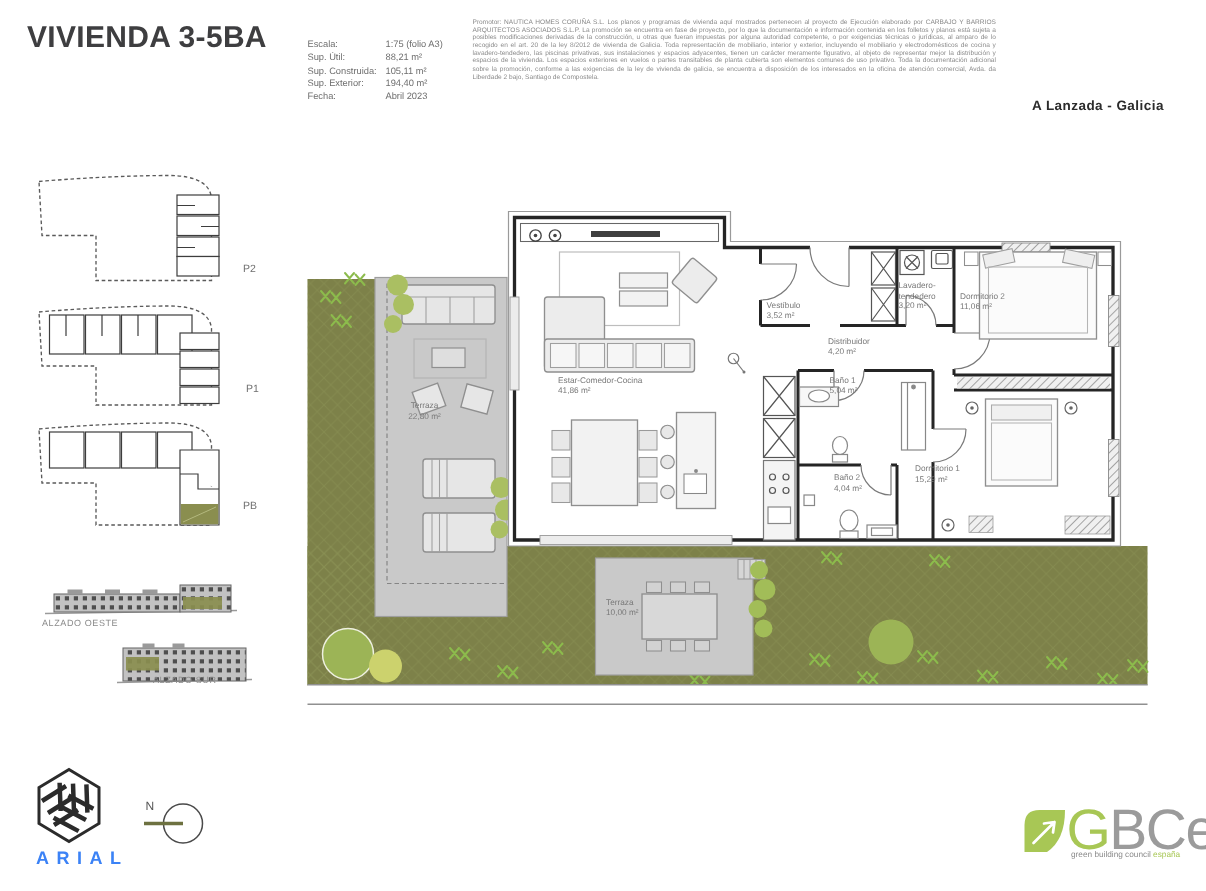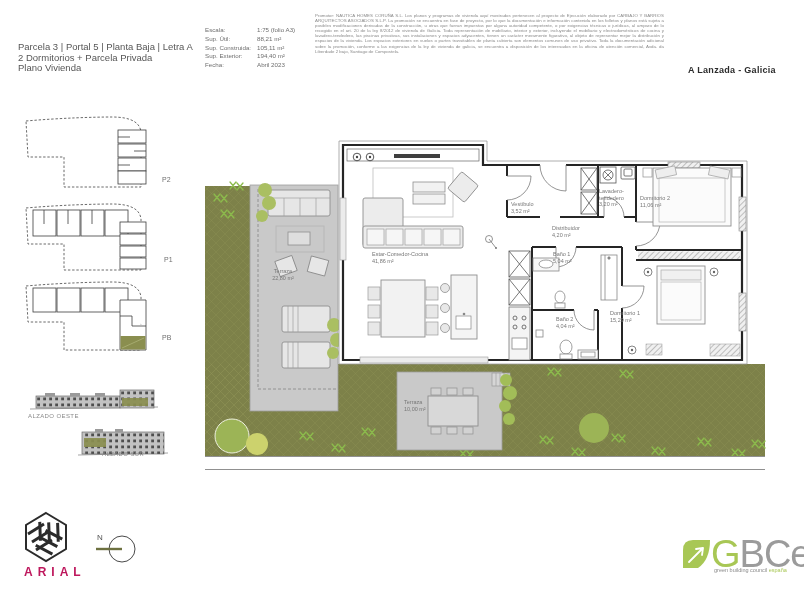--- a/index.html
+++ b/index.html
@@ -18,21 +18,21 @@
          text-align:justify;transform:scale(0.73);transform-origin:0 0;}
   .brand{left:688px;top:16px;font-size:29px;font-weight:800;color:#232323;letter-spacing:-1px;}
   .brand-loc{left:688px;top:65px;font-size:9px;font-weight:600;color:#2c2c2c;letter-spacing:.3px;}
   
   .kp-label{font-size:7px;color:#6f6f6f;}
   .elev-label{font-size:6px;color:#8a8a8a;letter-spacing:.4px;}
   
   .room-label{position:absolute;font-size:5.5px;line-height:6.6px;color:#787878;}
   .room-label span{display:block;}
   
-  .arial-word{left:24px;top:565px;font-size:12px;font-weight:700;letter-spacing:5px;color:#be185d;}
+  .arial-word{left:24px;top:565px;font-size:12px;font-weight:700;letter-spacing:5px;color:#3b82f6;}
   .north-n{left:97px;top:533px;font-size:8px;color:#555;}
   .gbce{left:711px;top:533px;font-size:38px;font-weight:500;letter-spacing:-1px;}
   .gbce .g{color:#a8c755;}
   .gbce .bce{color:#9b9b9b;}
   .gbce-tag{left:714px;top:567px;font-size:5.5px;color:#8a8a8a;}
   .gbce-tag .es{color:#a8c755;}
 </style>
 </head>
 <body>
 
@@ -398,25 +398,21 @@
         </g>
       </g>
     </g>
 
     <g>
       <path d="M683,568 L683,550 Q683,540 693,540 L710,540 Q710,560 698,568 Z" fill="#a8c755"></path>
       <path d="M689,562 L703,548 M703,548 L696,549 M703,548 L702,555" stroke="#ffffff" stroke-width="1.8" fill="none" stroke-linecap="round"></path>
     </g>
   </svg>
 
-  <div class="abs subtitle">
-    <div>Parcela 3 | Portal 5 | Planta Baja | Letra A</div>
-    <div>2 Dormitorios + Parcela Privada</div>
-    <div>Plano Vivienda</div>
-  </div>
+  <div class="abs title">VIVIENDA 3-5BA</div>
 
   <div class="abs specs">
     <div class="row">
         <span class="lab">Escala:</span>
         <span class="val">1:75 (folio A3)</span>
       </div>
     <div class="row">
         <span class="lab">Sup. Útil:</span>
         <span class="val">88,21 m²</span>
       </div>

